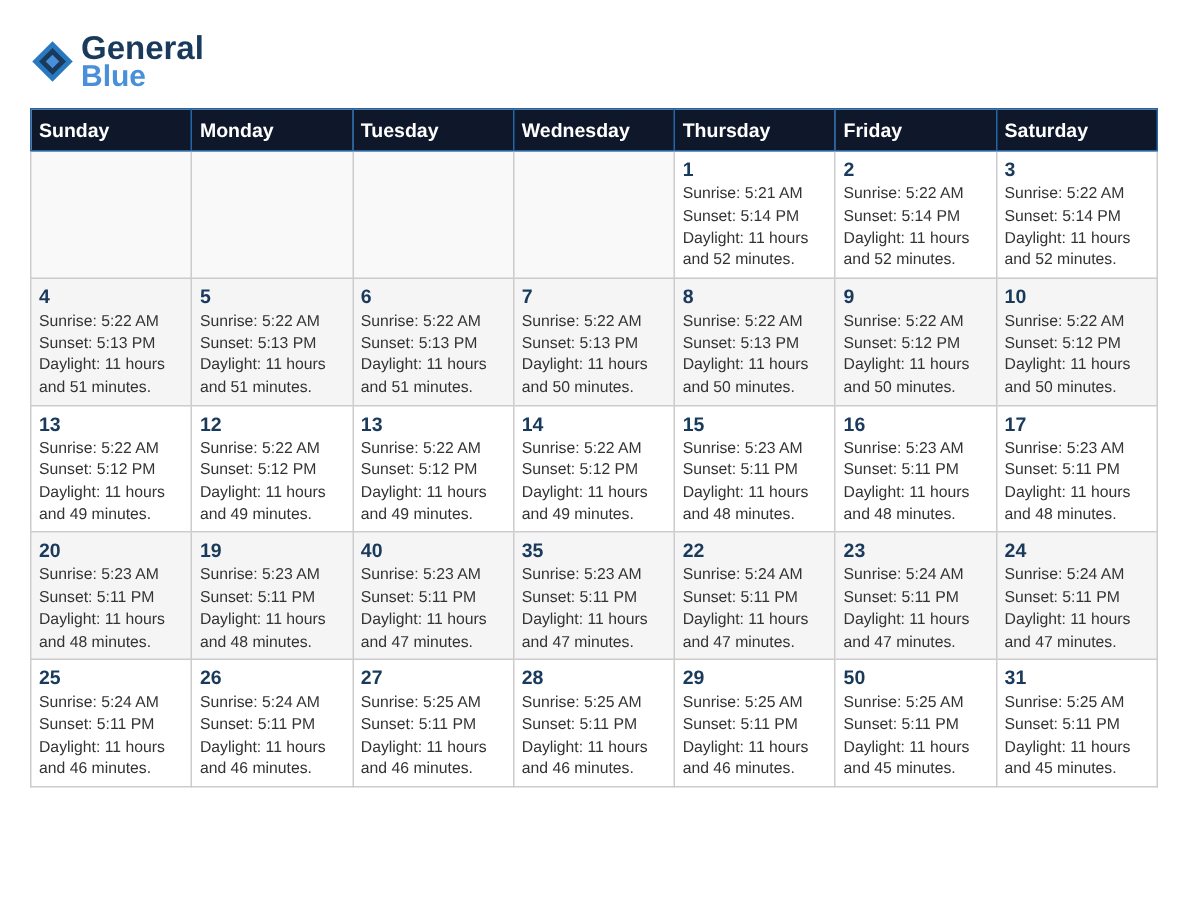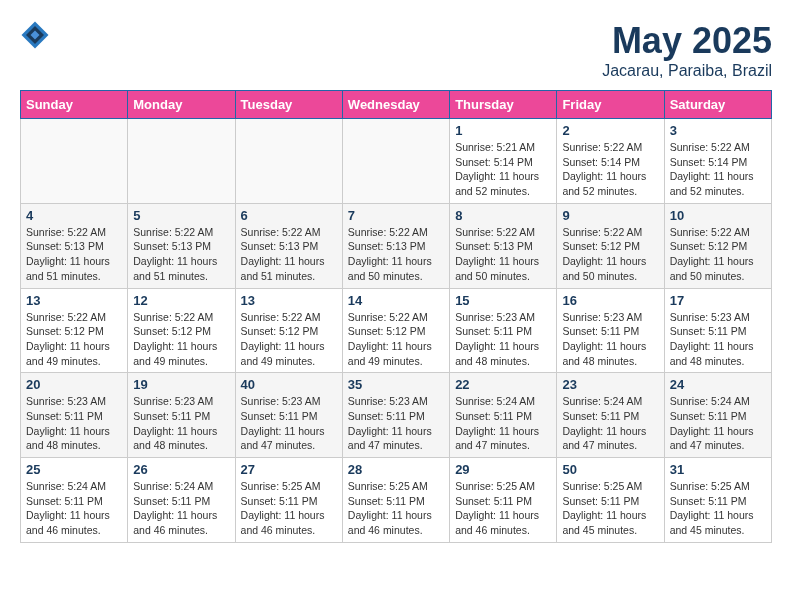--- a/index.html
+++ b/index.html
@@ -45,21 +45,21 @@
     .subtitle {
       font-size: 16px;
       color: #1a3a5c;
     }
     table {
       width: 100%;
       border-collapse: collapse;
       font-size: 11px;
     }
     thead tr th {
-      background-color: #ec4899;
+      background-color: #0f172a;
       color: #fff;
       text-align: left;
       padding: 6px 5px;
       font-size: 13px;
       font-weight: bold;
       border: 1px solid #2266a8;
     }
     tbody tr td {
       border: 1px solid #ccc;
       vertical-align: top;
@@ -90,24 +90,23 @@
 </head>
 <body>
 
 <div class="header">
   <div class="logo">
     <svg class="logo-icon" viewBox="0 0 40 40">
       <polygon points="20,2 38,20 20,38 2,20" fill="#2979c0"></polygon>
       <polygon points="20,8 32,20 20,32 8,20" fill="#1a3a5c"></polygon>
       <polygon points="20,14 26,20 20,26 14,20" fill="#4a90d9"></polygon>
     </svg>
-  </div>
-  <div class="title-block">
-    <div class="month-title">May 2025</div>
-    <div class="subtitle">Jacarau, Paraiba, Brazil</div>
+    <div class="logo-text">
+      <span style="color:#1a3a5c">General</span><span style="display:block;color:#4a90d9;font-size:20px;margin-top:-4px;">Blue</span>
+    </div>
   </div>
 </div>
 
 <table>
   <thead>
     <tr id="weekday-header">
     <th>Sunday</th>
         <th>Monday</th>
         <th>Tuesday</th>
         <th>Wednesday</th>

